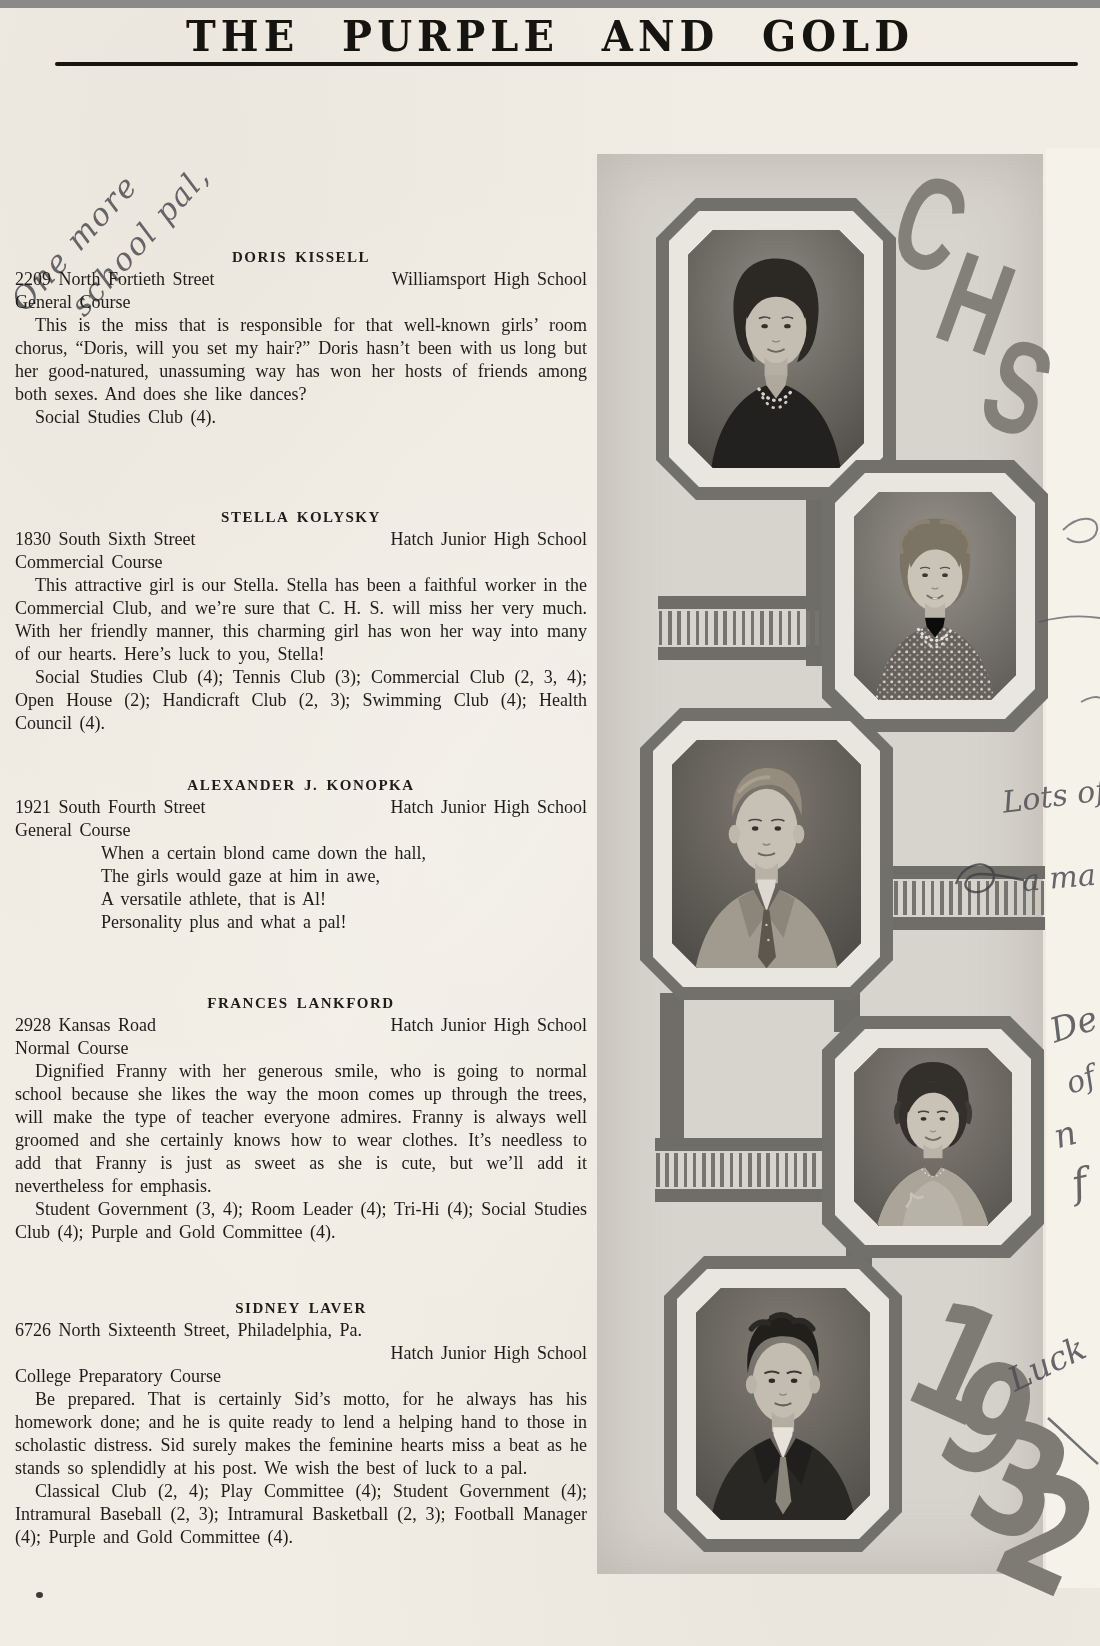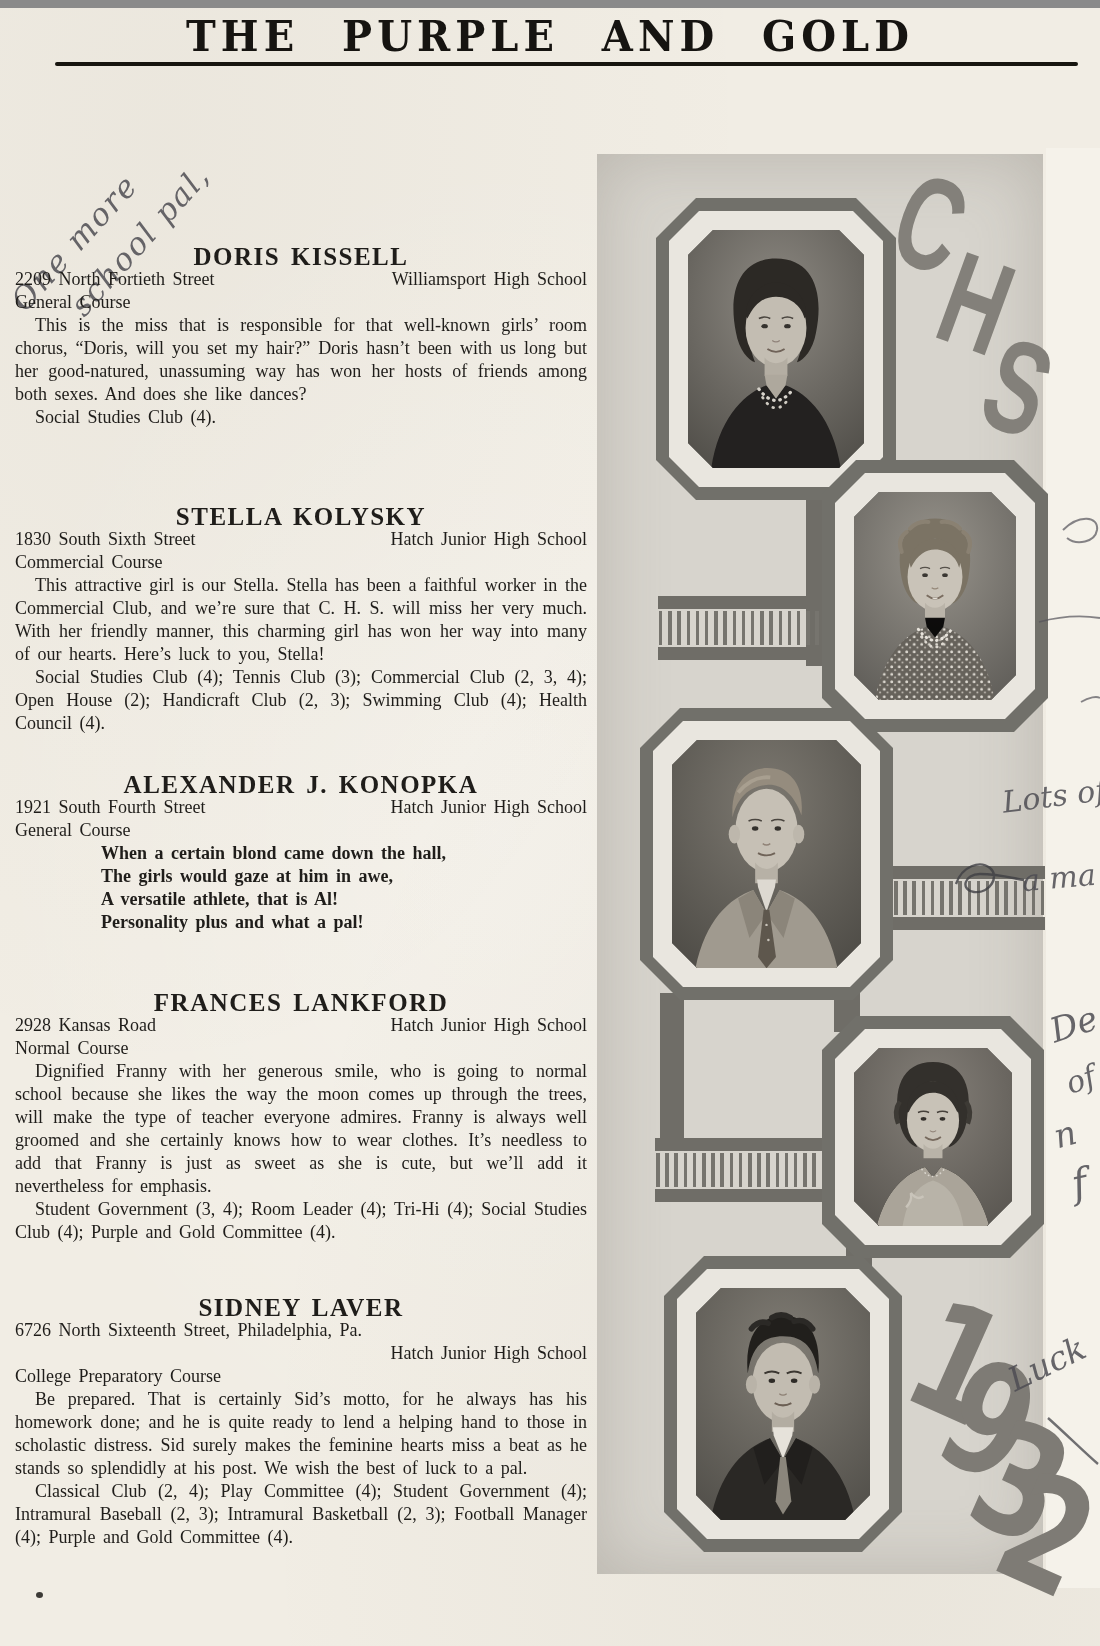--- a/index.html
+++ b/index.html
@@ -21,28 +21,28 @@
   }
   .rule{position:absolute;left:55px;top:54px;width:1023px;height:4px;background:#17150f;border-radius:2px;}
   
   .hand{font-family:"DejaVu Serif",serif;font-style:italic;color:#4e4d53;}
   .top-note{position:absolute;left:-18px;top:148px;width:320px;transform:rotate(-48deg);
     font-size:31px;line-height:47px;letter-spacing:2px;opacity:.85;}
   .top-note .l2{display:block;margin-left:36px;}
   .hand-frag{position:absolute;white-space:nowrap;opacity:.85;z-index:9;}
   
   .entry{position:absolute;left:15px;width:572px;font-size:18px;line-height:23px;word-spacing:3px;}
-  .s-name{text-align:center;font-weight:700;font-size:25px;letter-spacing:1.5px;line-height:22px;}
+  .s-name{text-align:center;font-weight:700;font-size:15px;letter-spacing:1.5px;line-height:22px;}
   .addr-row{display:flex;justify-content:space-between;line-height:23px;}
   .school-row{text-align:right;line-height:23px;}
   .course{text-align:left;line-height:23px;}
   .bio{margin:0;text-align:justify;text-indent:20px;}
   .acts{margin:0;text-align:justify;text-indent:20px;}
   .poem{padding-left:86px;}
-  .poem div{line-height:23px;font-weight:bold;}
+  .poem div{line-height:23px;}
   
   .panel{position:absolute;left:597px;top:146px;width:446px;height:1420px;
     background:#d7d4cd;box-shadow:inset 0 0 70px rgba(110,104,92,.28);z-index:1;}
   .page-edge{position:absolute;left:1046px;top:140px;width:54px;height:1440px;background:#f5f2ea;z-index:2;}
   .oct{clip-path:polygon(var(--c) 0,calc(100% - var(--c)) 0,100% var(--c),
        100% calc(100% - var(--c)),calc(100% - var(--c)) 100%,var(--c) 100%,
        0 calc(100% - var(--c)),0 var(--c));}
   .frame{--c:40px;position:absolute;background:#71706a;z-index:5;}
   .frame.sm{--c:34px;}
   .mat{--c:30px;position:absolute;inset:13px;background:#e9e6df;}

